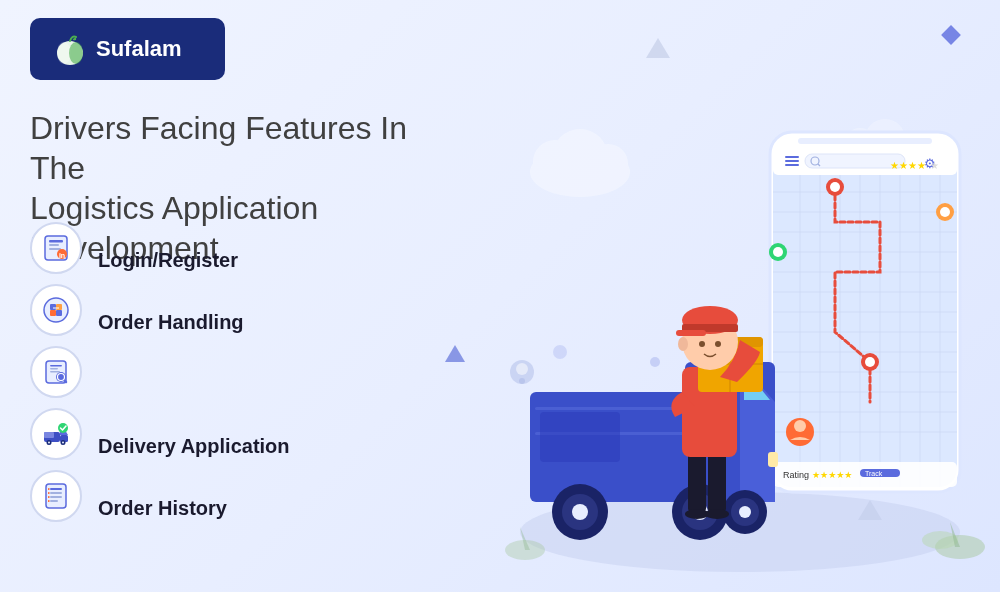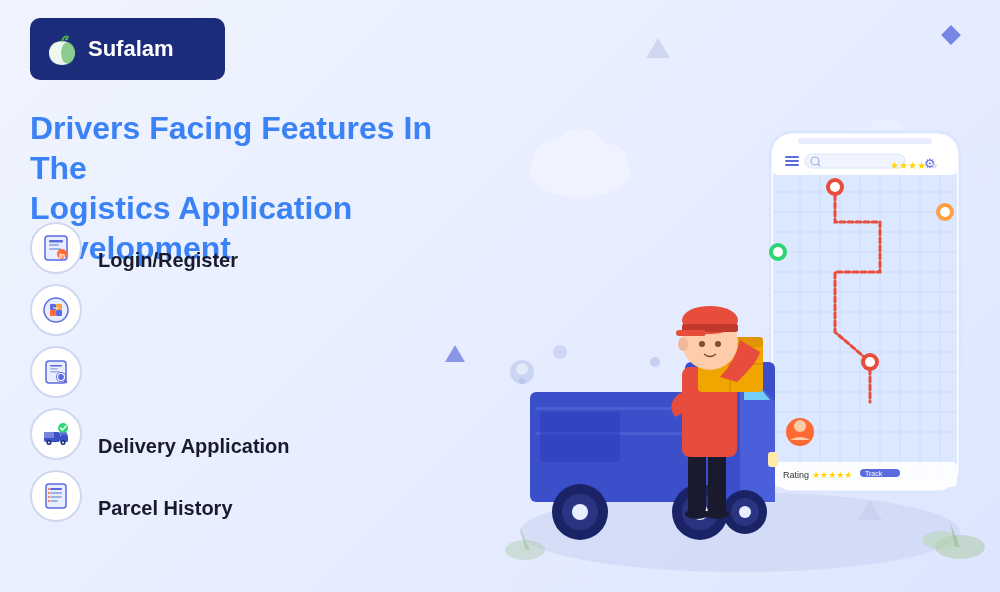--- a/index.html
+++ b/index.html
@@ -58,21 +58,21 @@
       opacity: 0.7;
     }
 
     
     .logo-container {
       position: absolute;
       top: 18px;
       left: 30px;
       background: #1a2c7a;
       border-radius: 10px;
-      padding: 8px 14px;
+      padding: 8px 22px;
       display: flex;
       align-items: center;
       gap: 8px;
       width: 195px;
       height: 62px;
     }
     .logo-icon {
       width: 36px;
       height: 36px;
       flex-shrink: 0;
@@ -96,22 +96,22 @@
 
     
     .main-heading {
       position: absolute;
       top: 108px;
       left: 30px;
       width: 420px;
     }
     .main-heading h1 {
       font-size: 32px;
-      font-weight: 700;
-      color: #3b82f6;
+      font-weight: 400;
+      color: #404040;
       line-height: 1.25;
     }
 
     
     .feature-list {
       position: absolute;
       top: 222px;
       left: 30px;
       width: 420px;
       display: flex;
@@ -217,20 +217,21 @@
       <svg width="30" height="30" viewBox="0 0 30 30">
         <circle cx="15" cy="15" r="12" fill="#e8eeff" stroke="#5b6bde" stroke-width="1.5"></circle>
         <rect x="9" y="9" width="6" height="6" rx="1" fill="#5b6bde"></rect>
         <rect x="15" y="9" width="6" height="6" rx="1" fill="#ff9f43"></rect>
         <rect x="9" y="15" width="6" height="6" rx="1" fill="#ff6b35"></rect>
         <rect x="15" y="15" width="6" height="6" rx="1" fill="#5b6bde"></rect>
 
         <path d="M12 13 L18 13" stroke="white" stroke-width="1" marker-end="url(#arrowhead)"></path>
       </svg>
     </div>
+    <span class="feature-label">Order Handling</span>
   </div>
 
 
   <div class="feature-item">
     <div class="feature-icon-circle">
       <svg width="30" height="30" viewBox="0 0 30 30">
         <rect x="5" y="4" width="20" height="22" rx="3" fill="#e8eeff" stroke="#5b6bde" stroke-width="1.5"></rect>
         <circle cx="20" cy="20" r="5" fill="#5b6bde"></circle>
         <line x1="22.5" y1="22.5" x2="25" y2="25" stroke="#5b6bde" stroke-width="2.5" stroke-linecap="round"></line>
         <circle cx="20" cy="20" r="3.5" fill="none" stroke="white" stroke-width="1.2"></circle>
@@ -269,21 +270,21 @@
         <rect x="9" y="7" width="12" height="2" rx="1" fill="#5b6bde"></rect>
         <rect x="9" y="11" width="12" height="2" rx="1" fill="#a0b0e0"></rect>
         <rect x="9" y="15" width="12" height="2" rx="1" fill="#a0b0e0"></rect>
         <rect x="9" y="19" width="8" height="2" rx="1" fill="#a0b0e0"></rect>
         <rect x="7" y="7" width="1.5" height="2" rx="0.5" fill="#ff6b35"></rect>
         <rect x="7" y="11" width="1.5" height="2" rx="0.5" fill="#ff6b35"></rect>
         <rect x="7" y="15" width="1.5" height="2" rx="0.5" fill="#ff6b35"></rect>
         <rect x="7" y="19" width="1.5" height="2" rx="0.5" fill="#ff6b35"></rect>
       </svg>
     </div>
-    <span class="feature-label">Parcel History</span>
+    <span class="feature-label">Order History</span>
   </div>
 
 </div>
 
 <div class="illustration-area">
 
   <svg class="main-illustration" viewBox="0 0 500 520" xmlns="http://www.w3.org/2000/svg">
 
     <ellipse cx="240" cy="460" rx="220" ry="40" fill="#c5d0f0" opacity="0.5"></ellipse>
 

